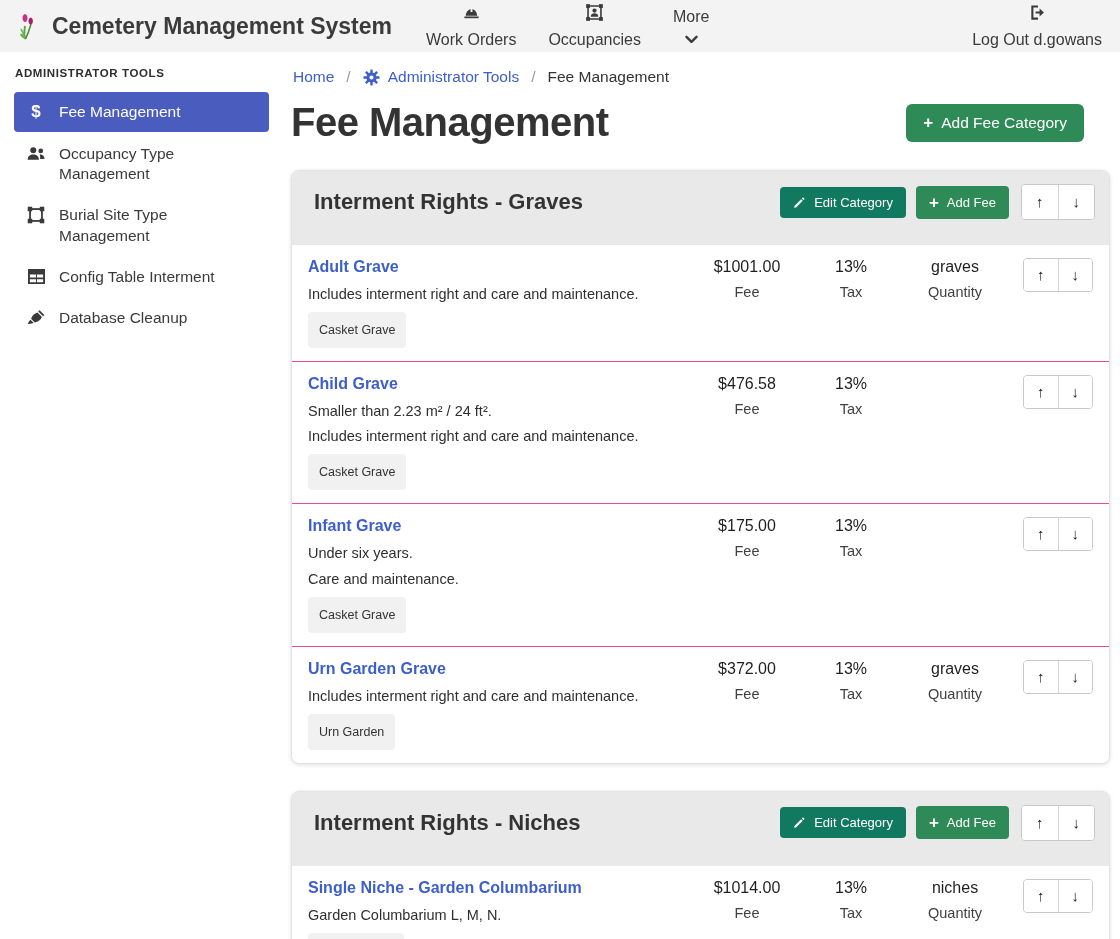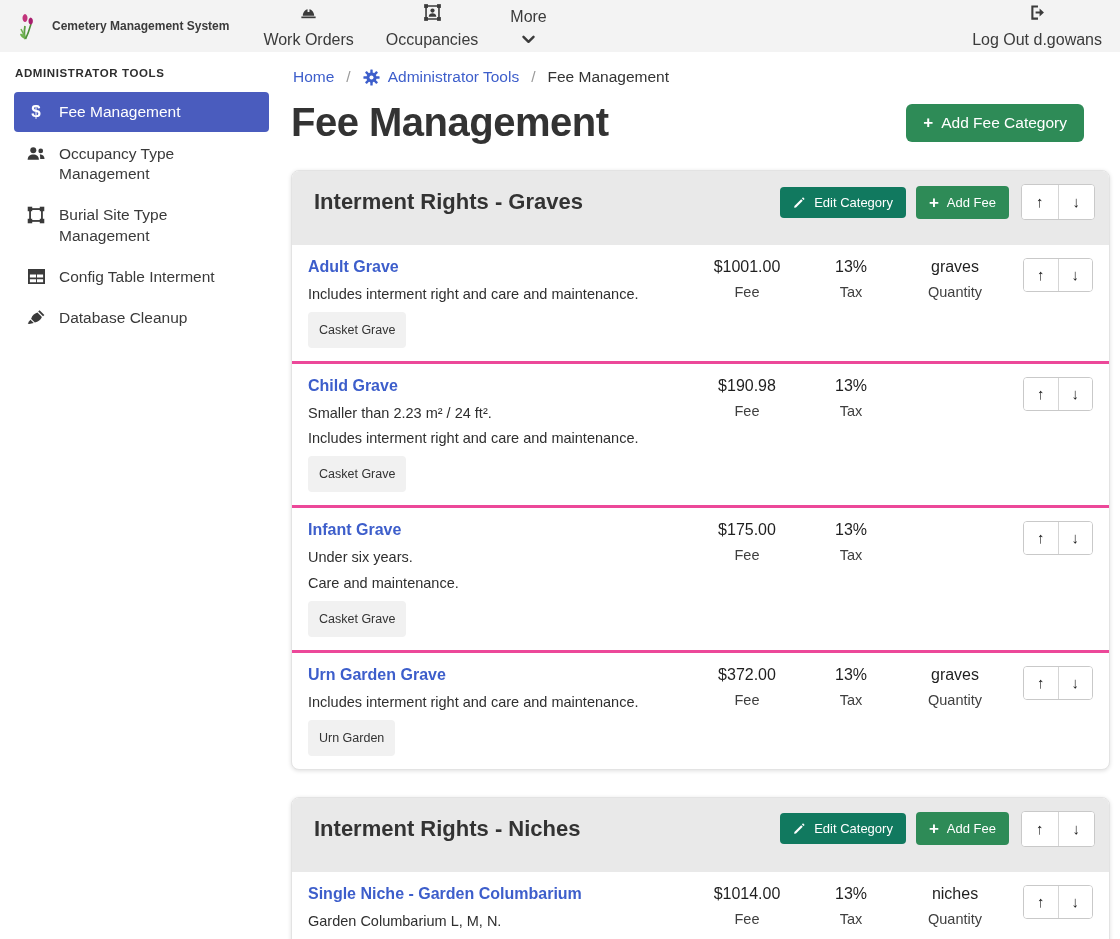--- a/index.html
+++ b/index.html
@@ -3,21 +3,21 @@
 <meta charset="utf-8">
 <style>
   * { margin:0; padding:0; box-sizing:border-box; }
   html,body { width:1120px; height:939px; overflow:hidden; background:#fff;
     font-family:"Liberation Sans","DejaVu Sans",sans-serif; color:#333; }
 
   
   .navbar { height:52px; background:#f3f3f3; display:flex; align-items:center;
     padding:0 18px; }
   .brand { display:flex; align-items:center; gap:10px; margin-right:34px; }
-  .brand-title { font-size:12px; font-weight:700; color:#3b3b3b; }
+  .brand-title { font-size:23px; font-weight:700; color:#3b3b3b; }
   .nav-item { display:flex; align-items:center; gap:9px; margin-right:32px;
     font-size:16px; color:#3b3b3b; cursor:pointer;flex-direction:column; }
   .nav-item svg { display:block; }
   .nav-logout { margin-left:auto; margin-right:0; }
 
   
   .shell { display:flex; height:887px; }
   .sidebar { width:283px; flex:0 0 283px; padding:13px 14px 0 14px; }
   .main { flex:1; padding:13px 10px 0 8px; }
 
@@ -62,21 +62,21 @@
 
   .arrow-group { display:flex; background:#fff; border:1px solid #c9c9c9;
     border-radius:4px; margin-left:12px; overflow:hidden; }
   .arrow-btn { background:#fff; border:none; font-family:inherit; font-size:15px;
     color:#222; padding:7px 13px; cursor:pointer; line-height:1.2; }
   .arrow-btn + .arrow-btn { border-left:1px solid #d5d5d5; }
   .arrow-group.lg .arrow-btn { padding:8px 14px; }
 
   
   .fee-row { display:flex; align-items:flex-start; padding:13px 16px 13px 16px;
-    border-bottom:3px solid #ec4899; }
+    border-bottom:1px solid #ec4899; }
   .fee-row.last { border-bottom:none; }
   .fee-left { flex:1; padding-right:6px; }
   .fee-name { display:inline-block; font-size:16px; font-weight:700; color:#3d5ecb;
     text-decoration:none; cursor:pointer; margin-bottom:2px; }
   .fee-desc { font-size:14.5px; color:#2f2f2f; margin-top:7px; line-height:1.25; }
   .fee-tag { display:inline-block; background:#f1f1f1; border-radius:4px;
     padding:11px 11px; font-size:12.5px; color:#333; margin-top:9px; }
   .fee-col { width:104px; flex:0 0 104px; text-align:center; }
   .col-value { font-size:16px; color:#1f1f1f; }
   .col-label { font-size:14.5px; color:#3f3f3f; margin-top:8px; }
@@ -286,21 +286,21 @@
       </div>
 
       <div class="fee-row">
         <div class="fee-left">
           <a class="fee-name">Child Grave</a>
           <div class="fee-desc">Smaller than 2.23 m² / 24 ft².</div>
           <div class="fee-desc">Includes interment right and care and maintenance.</div>
           <div><span class="fee-tag">Casket Grave</span></div>
         </div>
         <div class="fee-col">
-          <div class="col-value">$190.98</div>
+          <div class="col-value">$476.58</div>
           <div class="col-label">Fee</div>
         </div>
         <div class="fee-col">
           <div class="col-value">13%</div>
           <div class="col-label">Tax</div>
         </div>
         <div class="fee-col"></div>
         <div class="arrow-group">
           <button class="arrow-btn">↑</button>
           <button class="arrow-btn">↓</button>

